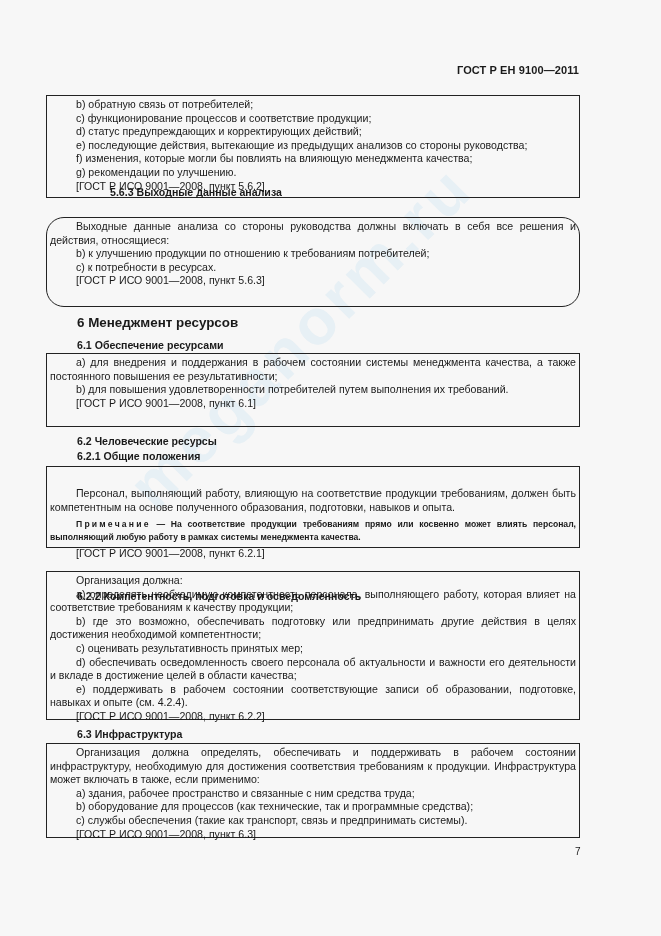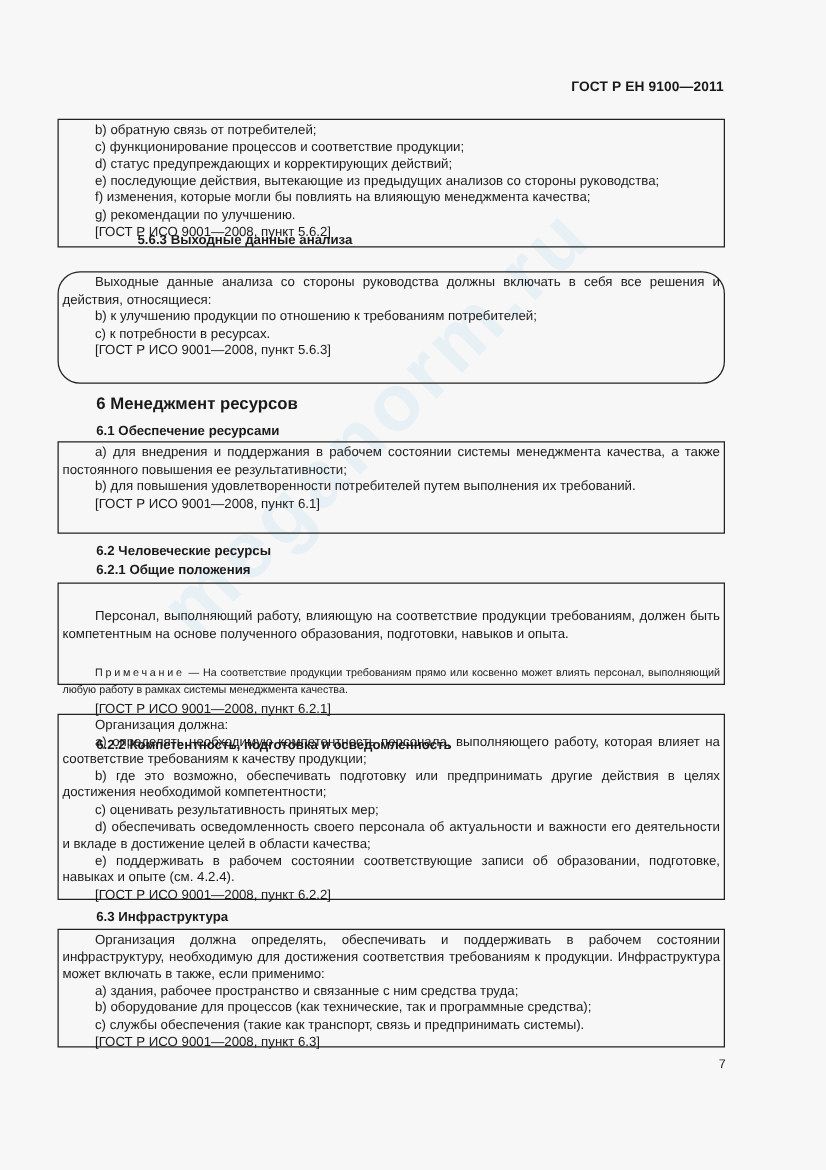--- a/index.html
+++ b/index.html
@@ -66,21 +66,21 @@
 <div class="box" style="top:353px; height:74px;">
   <div class="p">a) для внедрения и поддержания в рабочем состоянии системы менеджмента качества, а также постоянного повышения ее результативности;</div>
   <div class="li">b)  для повышения удовлетворенности потребителей путем выполнения их требований.</div>
   <div class="ref">[ГОСТ  Р ИСО 9001—2008, пункт 6.1]</div>
 </div>
 
 <div class="h" style="top:435px;">6.2  Человеческие ресурсы</div>
 <div class="h" style="top:450px;">6.2.1  Общие положения</div>
 <div class="box" style="top:466px; height:82px; padding-top:20px;">
   <div class="p">Персонал, выполняющий работу, влияющую на соответствие продукции требованиям, должен быть компетентным на основе полученного образования, подготовки, навыков и опыта.</div>
-  <div class="note" style="margin-top:18px;"><span class="sp">Примечание</span><span> — На соответствие продукции требованиям прямо или косвенно может влиять персонал, выполняющий любую работу в рамках системы менеджмента качества.</span></div>
+  <div class="note" style="margin-top:4px;font-weight:bold;"><span class="sp">Примечание</span><span> — На соответствие продукции требованиям прямо или косвенно может влиять персонал, выполняющий любую работу в рамках системы менеджмента качества.</span></div>
   <div class="ref" style="margin-top:3px;">[ГОСТ  Р ИСО 9001—2008, пункт 6.2.1]</div>
 </div>
 
 <div class="h" style="top:555px;margin-top:35px;">6.2.2  Компетентность, подготовка и осведомленность</div>
 <div class="box" style="top:571px; height:149px;">
   <div class="p">Организация должна:</div>
   <div class="p">a) определять необходимую компетентность персонала, выполняющего работу, которая влияет на соответствие требованиям к качеству продукции;</div>
   <div class="p">b)  где это возможно, обеспечивать подготовку или предпринимать другие действия в целях достижения необходимой компетентности;</div>
   <div class="p">c)  оценивать результативность принятых мер;</div>
   <div class="p">d) обеспечивать осведомленность своего персонала об актуальности и важности его деятельности и вкладе в достижение целей в области качества;</div>

